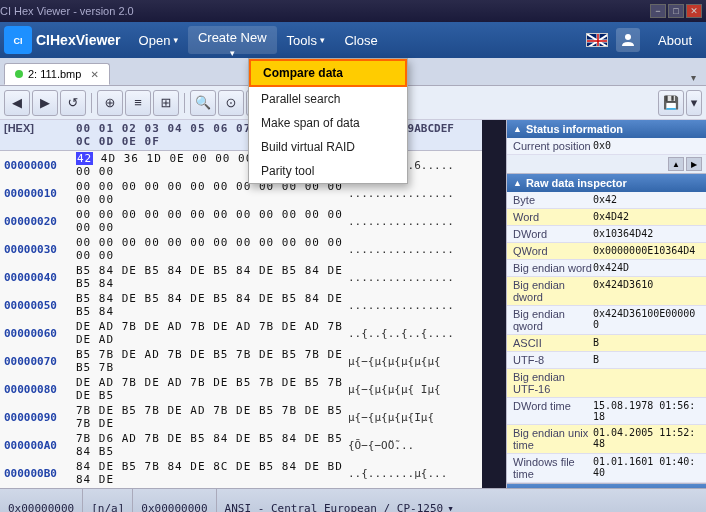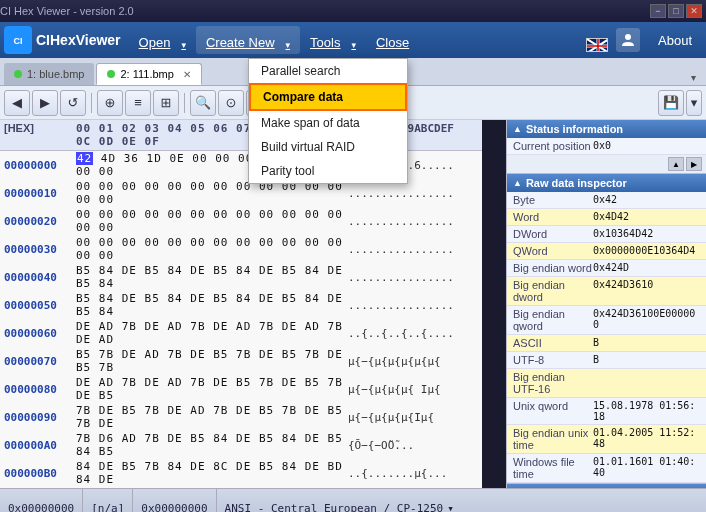--- a/index.html
+++ b/index.html
@@ -73,30 +73,29 @@
       align-items: center;
       flex: 1;
     }
     .menu-item {
       color: white;
       padding: 4px 10px;
       cursor: pointer;
       border-radius: 3px;
       font-size: 13px;
       display: flex;
-      align-items: flex-end;
-      gap: 11px;
+      align-items: center;
+      gap: 3px;
       height: 28px;
-      text-decoration: underline;
-    }
-    .menu-item.active { background: rgba(255,255,255,0.15); }
+    }
+    .menu-item.active { background: rgba(255,255,255,0.15); flex-direction: column; }
     .menu-arrow { font-size: 9px; }
     .menu-right {
       display: flex;
-      align-items: flex-end;
+      align-items: center;
       gap: 8px;
     }
     .flag-icon {
       width: 22px;
       height: 14px;
       background: #012169;
       border: 1px solid #ccc;
       position: relative;
       overflow: hidden;
     }
@@ -418,32 +417,28 @@
         <path d="M2 14 Q2 10 8 10 Q14 10 14 14" fill="white"></path>
       </svg>
     </div>
     <div class="about-btn">
       <span>About</span>
     </div>
   </div>
 </div>
 
 <div class="dropdown-overlay">
+  <div class="dropdown-item highlighted">Compare data</div>
   <div class="dropdown-item">Parallel search</div>
-  <div class="dropdown-item highlighted">Compare data</div>
   <div class="dropdown-item">Make span of data</div>
   <div class="dropdown-item">Build virtual RAID</div>
   <div class="dropdown-item">Parity tool</div>
 </div>
 
 <div class="tabs-bar">
-  <div class="tab inactive">
-    <span class="tab-dot"></span>
-    <span>1: blue.bmp</span>
-  </div>
   <div class="tab active">
     <span class="tab-dot"></span>
     <span>2: 111.bmp</span>
     <span class="tab-close">✕</span>
   </div>
   <div class="tabs-right">
     <span class="tabs-arrow">▾</span>
   </div>
 </div>
 
@@ -594,21 +589,21 @@
         </div>
         <div class="panel-row">
           <span class="panel-label">UTF-8</span>
           <span class="panel-value">B</span>
         </div>
         <div class="panel-row">
           <span class="panel-label">Big endian UTF-16</span>
           <span class="panel-value"></span>
         </div>
         <div class="panel-row">
-          <span class="panel-label">Unix qword</span>
+          <span class="panel-label">DWord time</span>
           <span class="panel-value">15.08.1978 01:56:18</span>
         </div>
         <div class="panel-row">
           <span class="panel-label">Big endian unix time</span>
           <span class="panel-value">01.04.2005 11:52:48</span>
         </div>
         <div class="panel-row">
           <span class="panel-label">Windows file time</span>
           <span class="panel-value">01.01.1601 01:40:40</span>
         </div>

